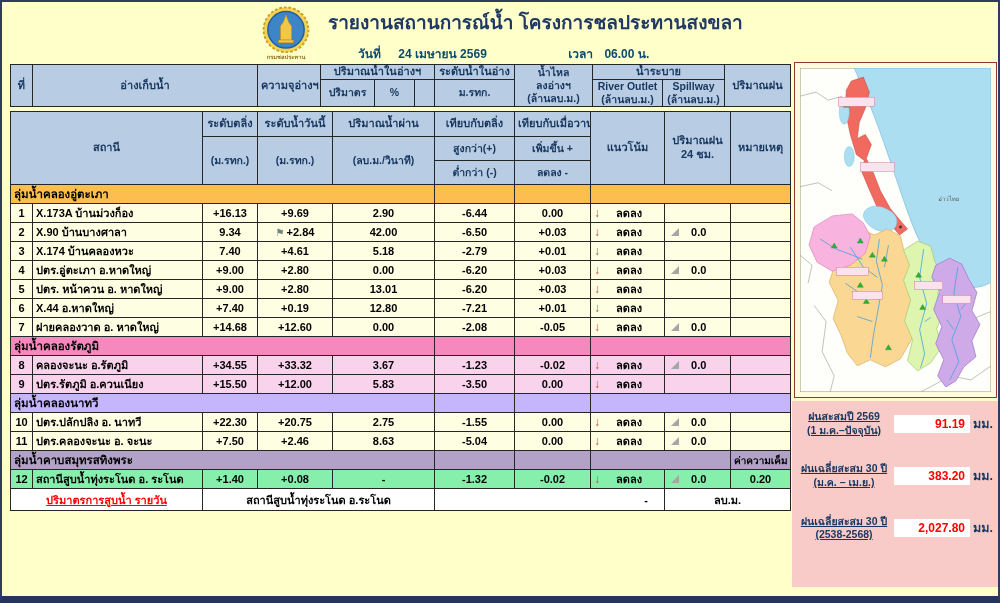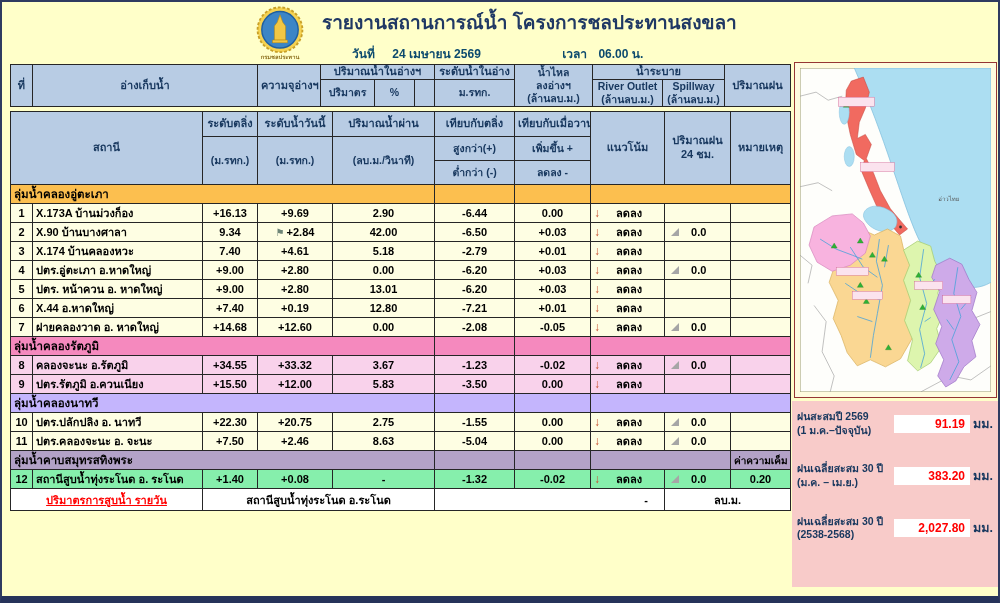--- a/index.html
+++ b/index.html
@@ -1,20 +1,20 @@
 <!DOCTYPE html>
 <html lang="th"><head>
 <meta charset="utf-8">
 <style>
   html,body{margin:0;padding:0;background:#d9d9d9;}
   .page{position:relative;width:1000px;height:603px;background:#FFFFC9;overflow:hidden;
         box-sizing:border-box;border:2px solid #2F3B60;border-bottom:7px solid #26335A;
         font-family:"Liberation Sans","DejaVu Sans",sans-serif;}
   
-  .header{position:absolute;top:3px;left:250px;display:flex;gap:14px;}
+  .header{position:absolute;top:3px;left:256px;display:flex;gap:14px;}
   .logo{width:56px;height:57px;flex:0 0 auto;}
   .header-text{padding-top:2px;}
   .title{font-size:19px;font-weight:bold;color:#1F3864;}
   .date-line{margin-top:7px;font-size:12px;font-weight:bold;color:#0c4a6e;}
   .date-line .dl{margin-left:30px;}
   .date-line .dv{margin-left:14px;}
   .date-line .tl{margin-left:78px;}
   .date-line .tv{margin-left:8px;}
   
   .tables{position:absolute;left:8px;top:62px;width:781px;}
@@ -43,21 +43,21 @@
              border-left:8px solid transparent;margin-left:3px;}
   .rain-val{margin-left:12px;}
   .flag-icon{color:#6E8577;font-size:10px;margin-right:2px;}
   
   .map-panel{position:absolute;left:792px;top:60px;width:203px;height:336px;background:#FFFBDE;
              border:1px solid #963634;box-sizing:border-box;padding:5px;}
   .map-svg{display:block;width:191px;height:324px;}
   .stats-panel{position:absolute;left:790px;top:399px;width:208px;height:186px;background:#F8CBC9;
                box-sizing:border-box;padding:9px 5px 0 5px;}
   .stat{display:flex;align-items:center;margin-bottom:25px;}
-  .stat-label{width:94px;text-align:left;font-size:10.5px;font-weight:bold;color:#17375E;line-height:1.3;}
+  .stat-label{width:94px;text-align:center;font-size:10.5px;font-weight:bold;color:#17375E;line-height:1.3;text-decoration:underline;}
   .stat-box{width:76px;background:#fff;text-align:right;padding:2px 5px;font-size:12px;
             font-weight:bold;color:#FF0000;margin:0 3px;box-sizing:border-box;}
   .stat-unit{font-size:12.5px;font-weight:bold;color:#17375E;}
 </style>
 </head>
 <body>
 
 <div class="page">
 
   <div class="header">

